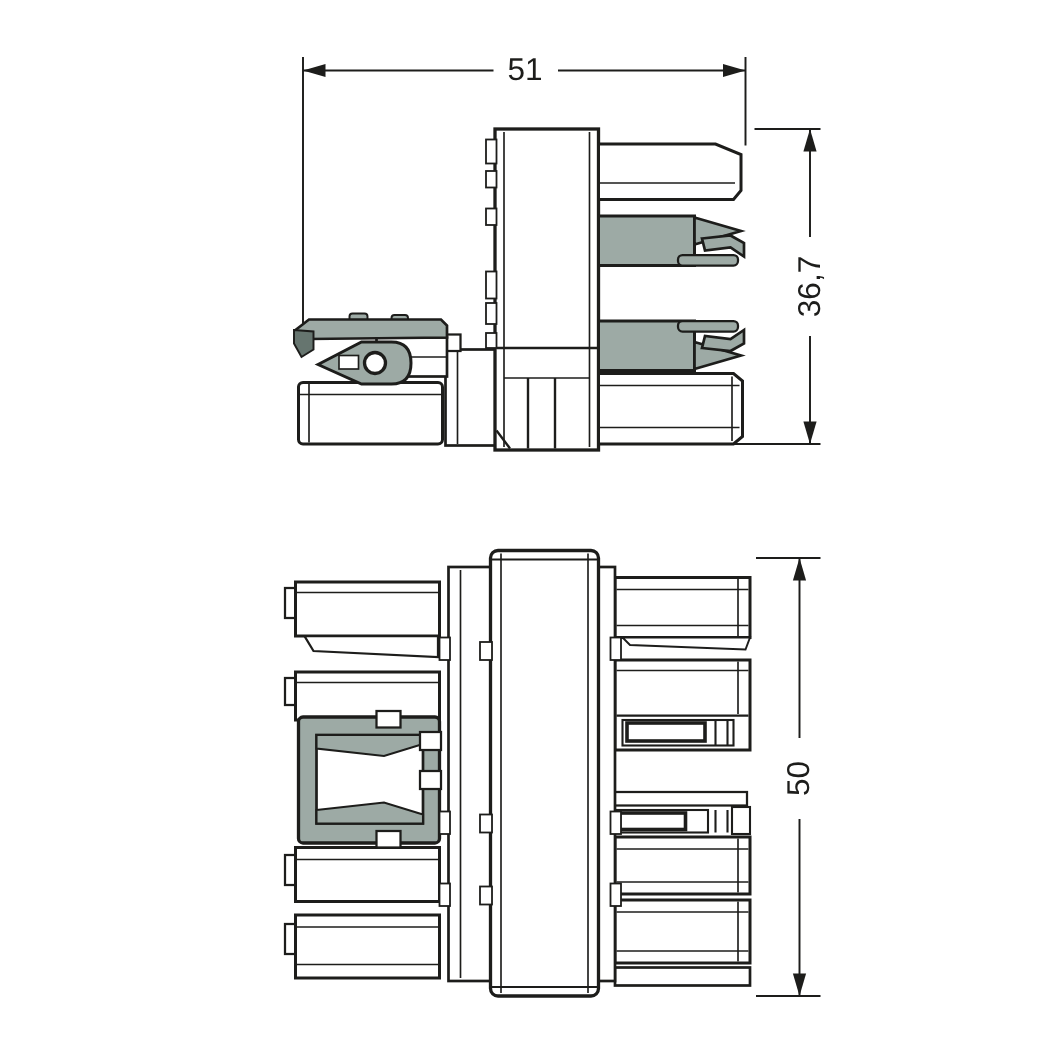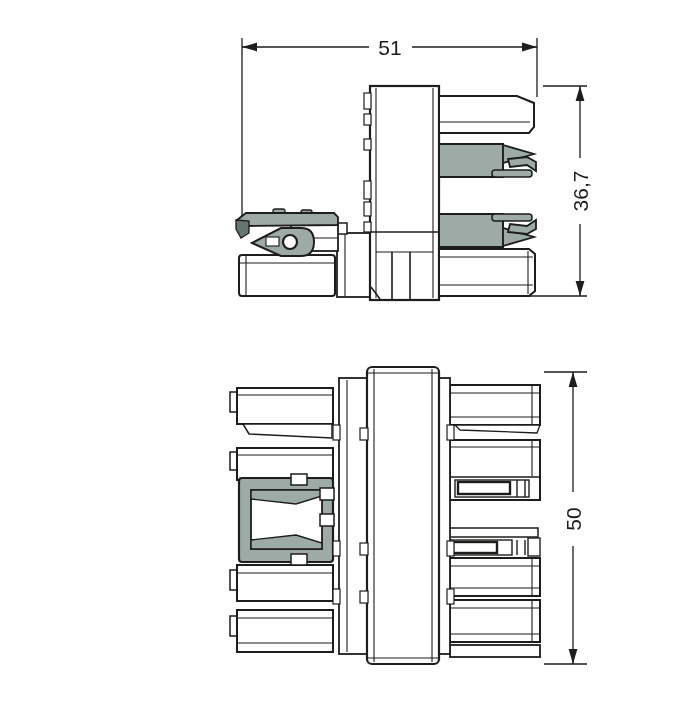--- a/index.html
+++ b/index.html
@@ -2,21 +2,21 @@
 <html style="--background: #ffffff; --line: #1d1d1b; --part_fill: #9daaa5; --part_dark: #66756f;"><head>
 <meta charset="utf-8">
 <style>
   :root{
     --background:#ffffff;
     --line:#1d1d1b;
     --part_fill:#9daaa5;
     --part_dark:#66756f;
   }
   html,body{margin:0;padding:0;background:var(--background);}
-  .stage{width:563px;height:703px;position:relative;background:var(--background);padding-left:40px;}
+  .stage{width:563px;height:703px;position:relative;background:var(--background);}
   svg{display:block;}
   .ln{fill:none;stroke:var(--line);}
   .fw{fill:var(--background);stroke:var(--line);}
   .fg{fill:var(--part_fill);stroke:var(--line);}
   .fd{fill:var(--part_dark);stroke:var(--line);}
   .ar{fill:var(--line);stroke:none;}
   .dim-text{font-family:"Liberation Sans",sans-serif;font-size:21px;fill:var(--line);}
 </style>
 </head>
 <body>

